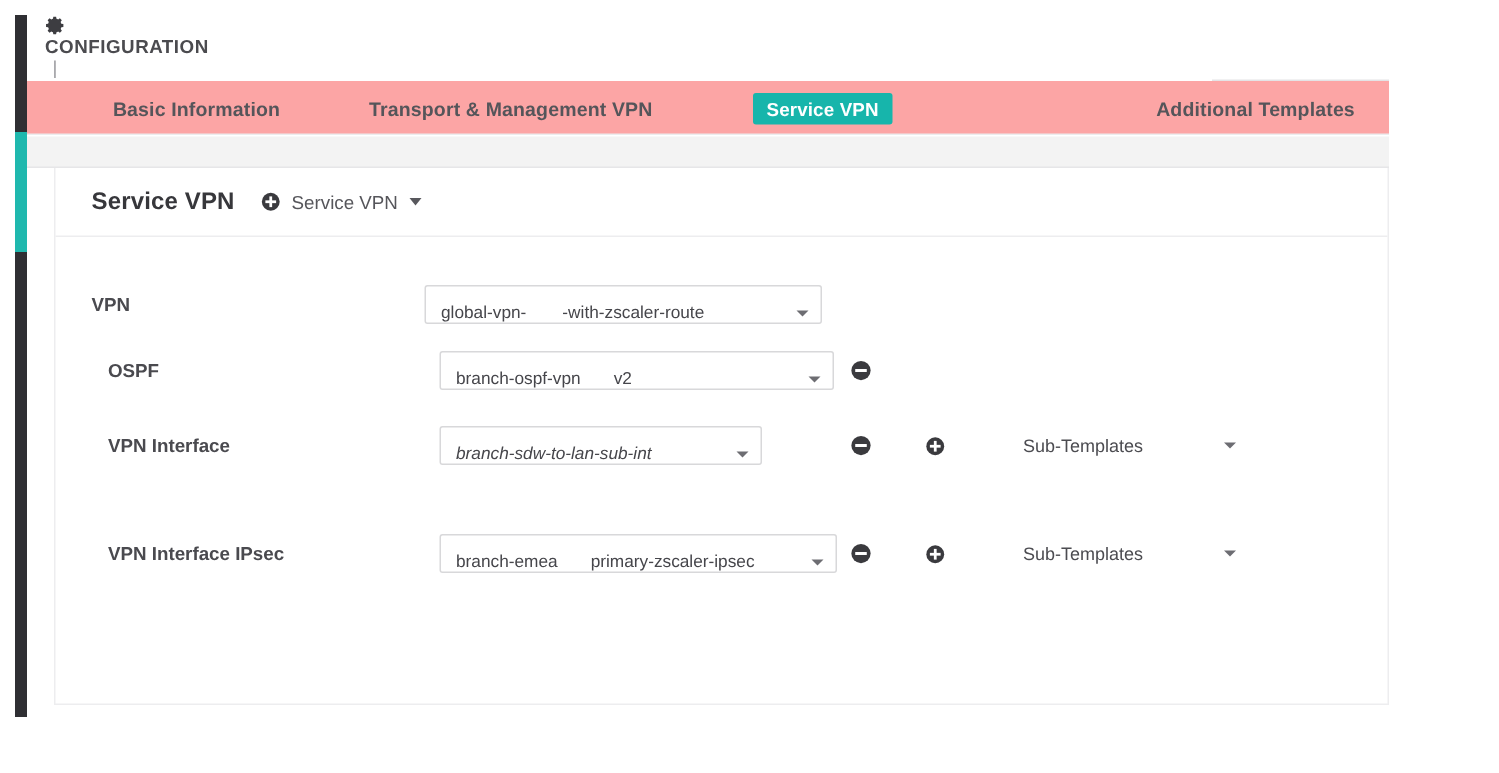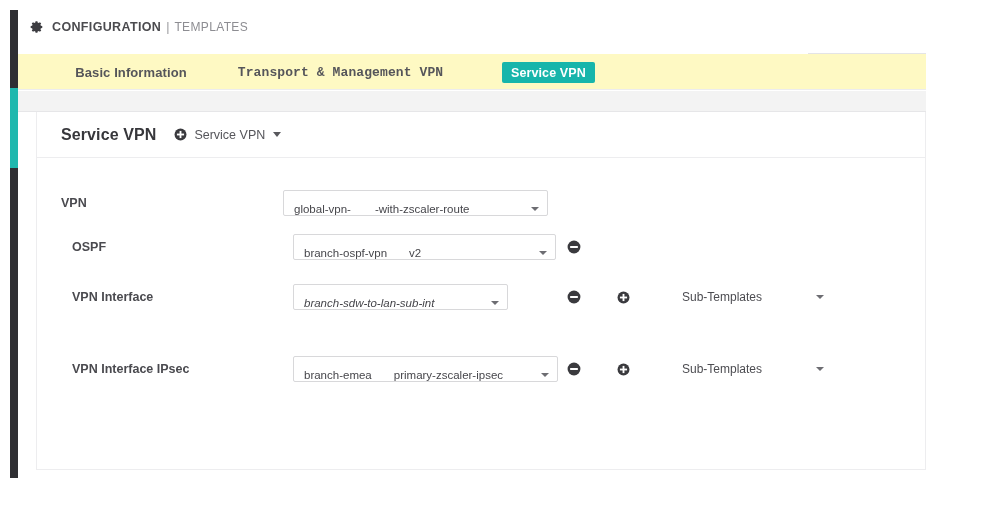--- a/index.html
+++ b/index.html
@@ -40,22 +40,22 @@
     background: #ffffff;
   }
 
   
   .crumb-bar {
     position: absolute;
     left: 0; top: 0;
     width: 908px; height: 33px;
     background: #ffffff;
     display: flex;
-    align-items: center;
     padding-left: 12px;
+    flex-direction: column;
   }
   .gear-icon {
     width: 14px; height: 14px;
     margin-right: 8px;
     display: block;
     flex: 0 0 auto;
   }
   .crumb-main {
     font-size: 12.5px;
     font-weight: bold;
@@ -77,21 +77,21 @@
     left: 790px; top: 43px;
     width: 118px; height: 1px;
     background: #e4e4e6;
   }
 
   
   .tabs {
     position: absolute;
     left: 0; top: 44px;
     width: 908px; height: 36px;
-    background: #fef9c3;
+    background: #fca5a5;
     border-bottom: 1px solid #ececee;
   }
   .tab {
     position: absolute;
     top: 0;
     height: 36px;
     display: flex;
     align-items: center;
     justify-content: center;
     font-size: 13px;
@@ -103,21 +103,21 @@
   .tab.active {
     color: #ffffff;
     background: #17b5ab;
     border-radius: 2px;
     top: 8px;
     height: 21px;
     padding: 0 9px;
     font-size: 12.5px;
   }
   .tab-0 { left: 33px;  width: 160px; }
-  .tab-1 { left: 215px; width: 215px; font-family: Liberation Mono, monospace; }
+  .tab-1 { left: 215px; width: 215px; }
   .tab-2 { left: 484px; }
   .tab-3 { left: 608px; width: 100px; }
   .tab-4 { left: 730px; width: 178px; }
 
   
   .band {
     position: absolute;
     left: 0; top: 81px;
     width: 908px; height: 21px;
     background: #f3f3f3;
@@ -277,20 +277,21 @@
       <span class="crumb-main">CONFIGURATION</span>
       <span class="crumb-sep">|</span>
       <span class="crumb-sub">TEMPLATES</span>
     </div>
     <div class="crumb-rule"></div>
 
     <div class="tabs">
       <div class="tab tab-0">Basic Information</div>
       <div class="tab tab-1">Transport &amp; Management VPN</div>
       <div class="tab tab-2 active">Service VPN</div>
+      <div class="tab tab-4">Additional Templates</div>
     </div>
 
     <div class="band"></div>
 
     <div class="card">
 
       <div class="section-head">
         <span class="section-title">Service VPN</span>
         <span class="section-add">
           <svg class="circ" viewBox="0 0 24 24">

